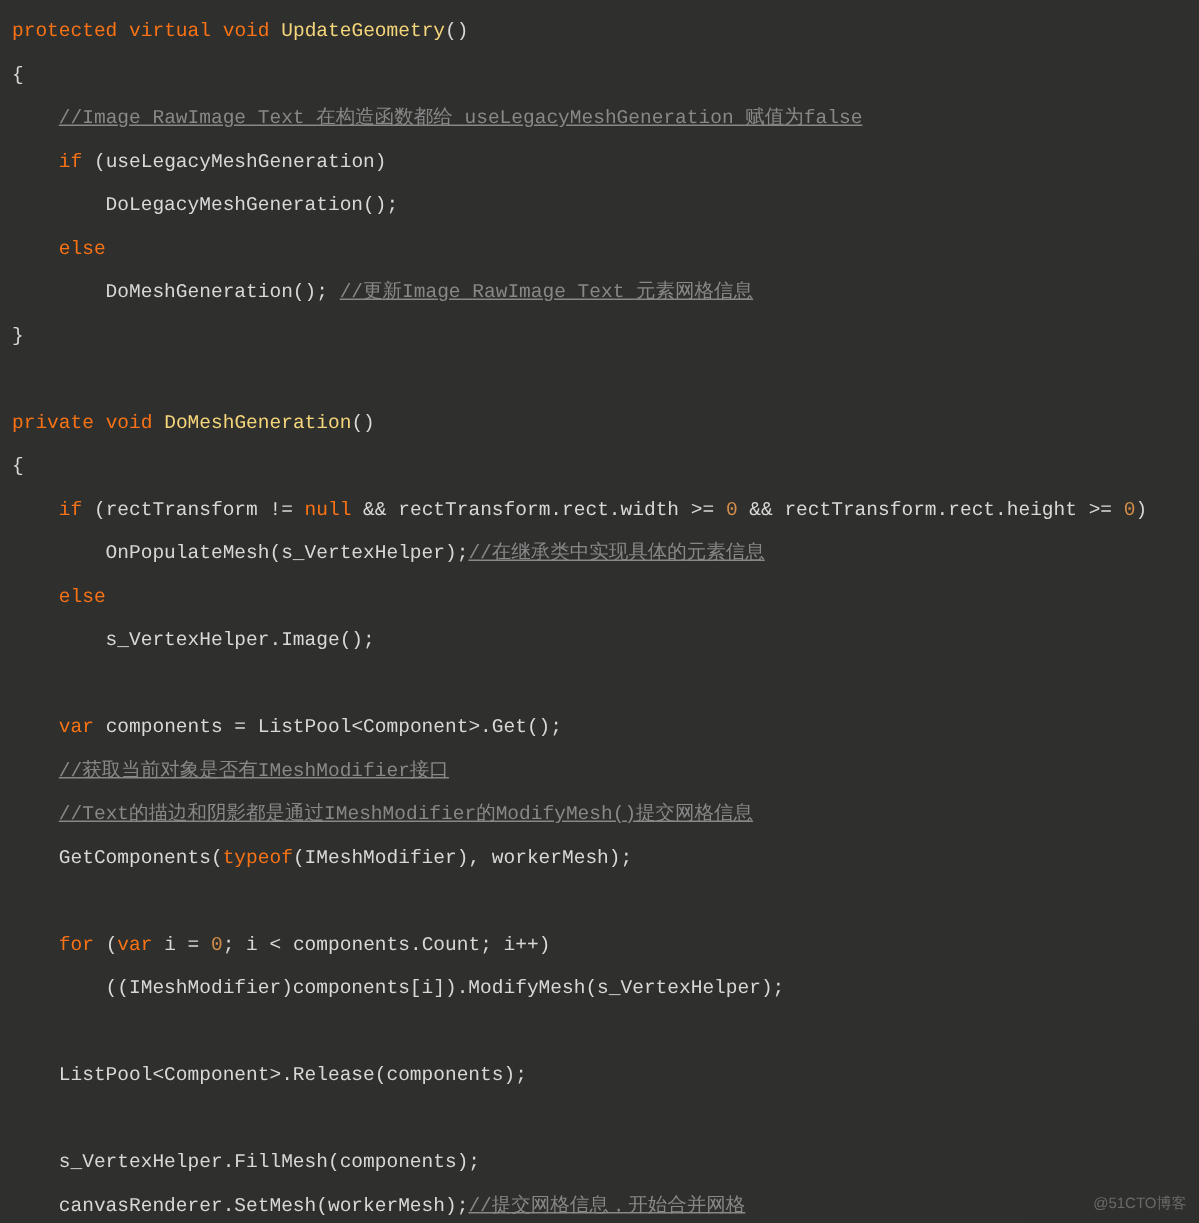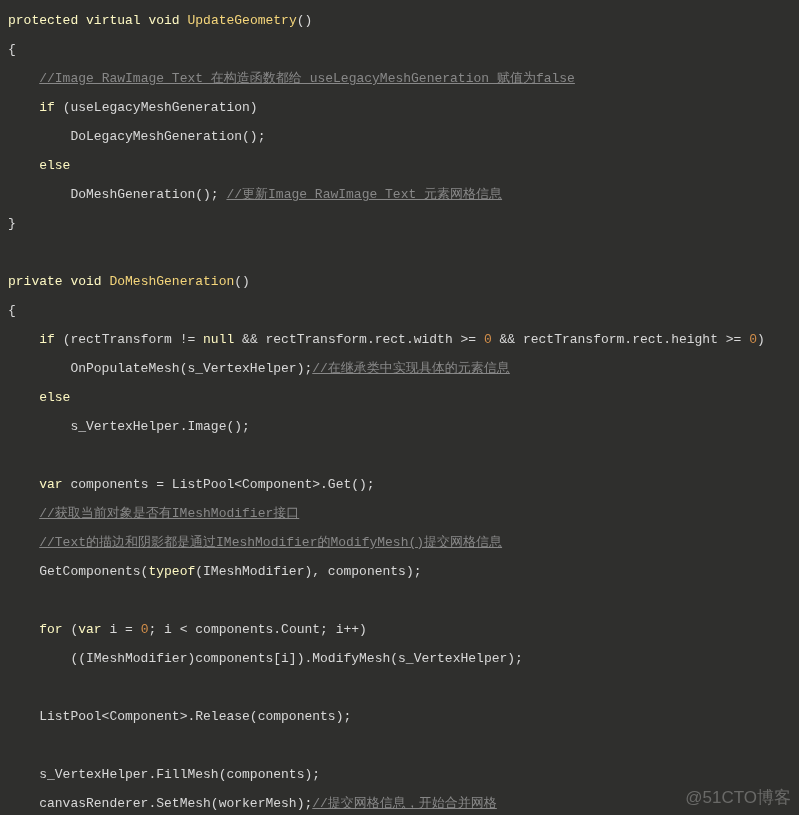--- a/index.html
+++ b/index.html
@@ -12,32 +12,32 @@
   }
   pre.code {
     margin: 0;
     padding: 6px 8px 6px 8px;
     font-family: "NSimSun", "SimSun", "Courier New", monospace;
     font-size: 13px;
     line-height: 29px;
     color: #d8d8d8;
     white-space: pre;
   }
-  .kw   { color: #fef9c3; }
+  .kw   { color: #f97316; }
   .fn   { color: #f5d67b; font-family: Liberation Mono, monospace; }
   .num  { color: #d28e4a; }
   .cmt  { color: #888888; text-decoration: underline; }
   .watermark {
     position: absolute;
     right: 8px;
     bottom: 6px;
     color: #9a9a98;
     opacity: 0.55;
     font-family: "Microsoft YaHei", sans-serif;
-    font-size: 17px;
+    font-size: 10px;
     pointer-events: none;
   }
 </style>
 </head>
 <body>
 
 <pre class="code"><span class="kw">protected</span><span> </span><span class="kw">virtual</span><span> </span><span class="kw">void</span><span> </span><span class="fn">UpdateGeometry</span><span>()</span>
 <span>{</span>
 <span>    </span><span class="cmt">//Image RawImage Text 在构造函数都给 useLegacyMeshGeneration 赋值为false</span>
 <span>    </span><span class="kw">if</span><span> (useLegacyMeshGeneration)</span>
@@ -49,21 +49,21 @@
 <span class="kw">private</span><span> </span><span class="kw">void</span><span> </span><span class="fn">DoMeshGeneration</span><span>()</span>
 <span>{</span>
 <span>    </span><span class="kw">if</span><span> (rectTransform != </span><span class="kw">null</span><span> &amp;&amp; rectTransform.rect.width &gt;= </span><span class="num">0</span><span> &amp;&amp; rectTransform.rect.height &gt;= </span><span class="num">0</span><span>)</span>
 <span>        OnPopulateMesh(s_VertexHelper);</span><span class="cmt">//在继承类中实现具体的元素信息</span>
 <span>    </span><span class="kw">else</span>
 <span>        s_VertexHelper.Image();</span>
 <span> </span>
 <span>    </span><span class="kw">var</span><span> components = ListPool&lt;Component&gt;.Get();</span>
 <span>    </span><span class="cmt">//获取当前对象是否有IMeshModifier接口</span>
 <span>    </span><span class="cmt">//Text的描边和阴影都是通过IMeshModifier的ModifyMesh()提交网格信息</span>
-<span>    GetComponents(</span><span class="kw">typeof</span><span>(IMeshModifier), components);</span>
+<span>    GetComponents(</span><span class="kw">typeof</span><span>(IMeshModifier), workerMesh);</span>
 <span> </span>
 <span>    </span><span class="kw">for</span><span> (</span><span class="kw">var</span><span> i = </span><span class="num">0</span><span>; i &lt; components.Count; i++)</span>
 <span>        ((IMeshModifier)components[i]).ModifyMesh(s_VertexHelper);</span>
 <span> </span>
 <span>    ListPool&lt;Component&gt;.Release(components);</span>
 <span> </span>
 <span>    s_VertexHelper.FillMesh(components);</span>
 <span>    canvasRenderer.SetMesh(workerMesh);</span><span class="cmt">//提交网格信息，开始合并网格</span>
 </pre>
 

